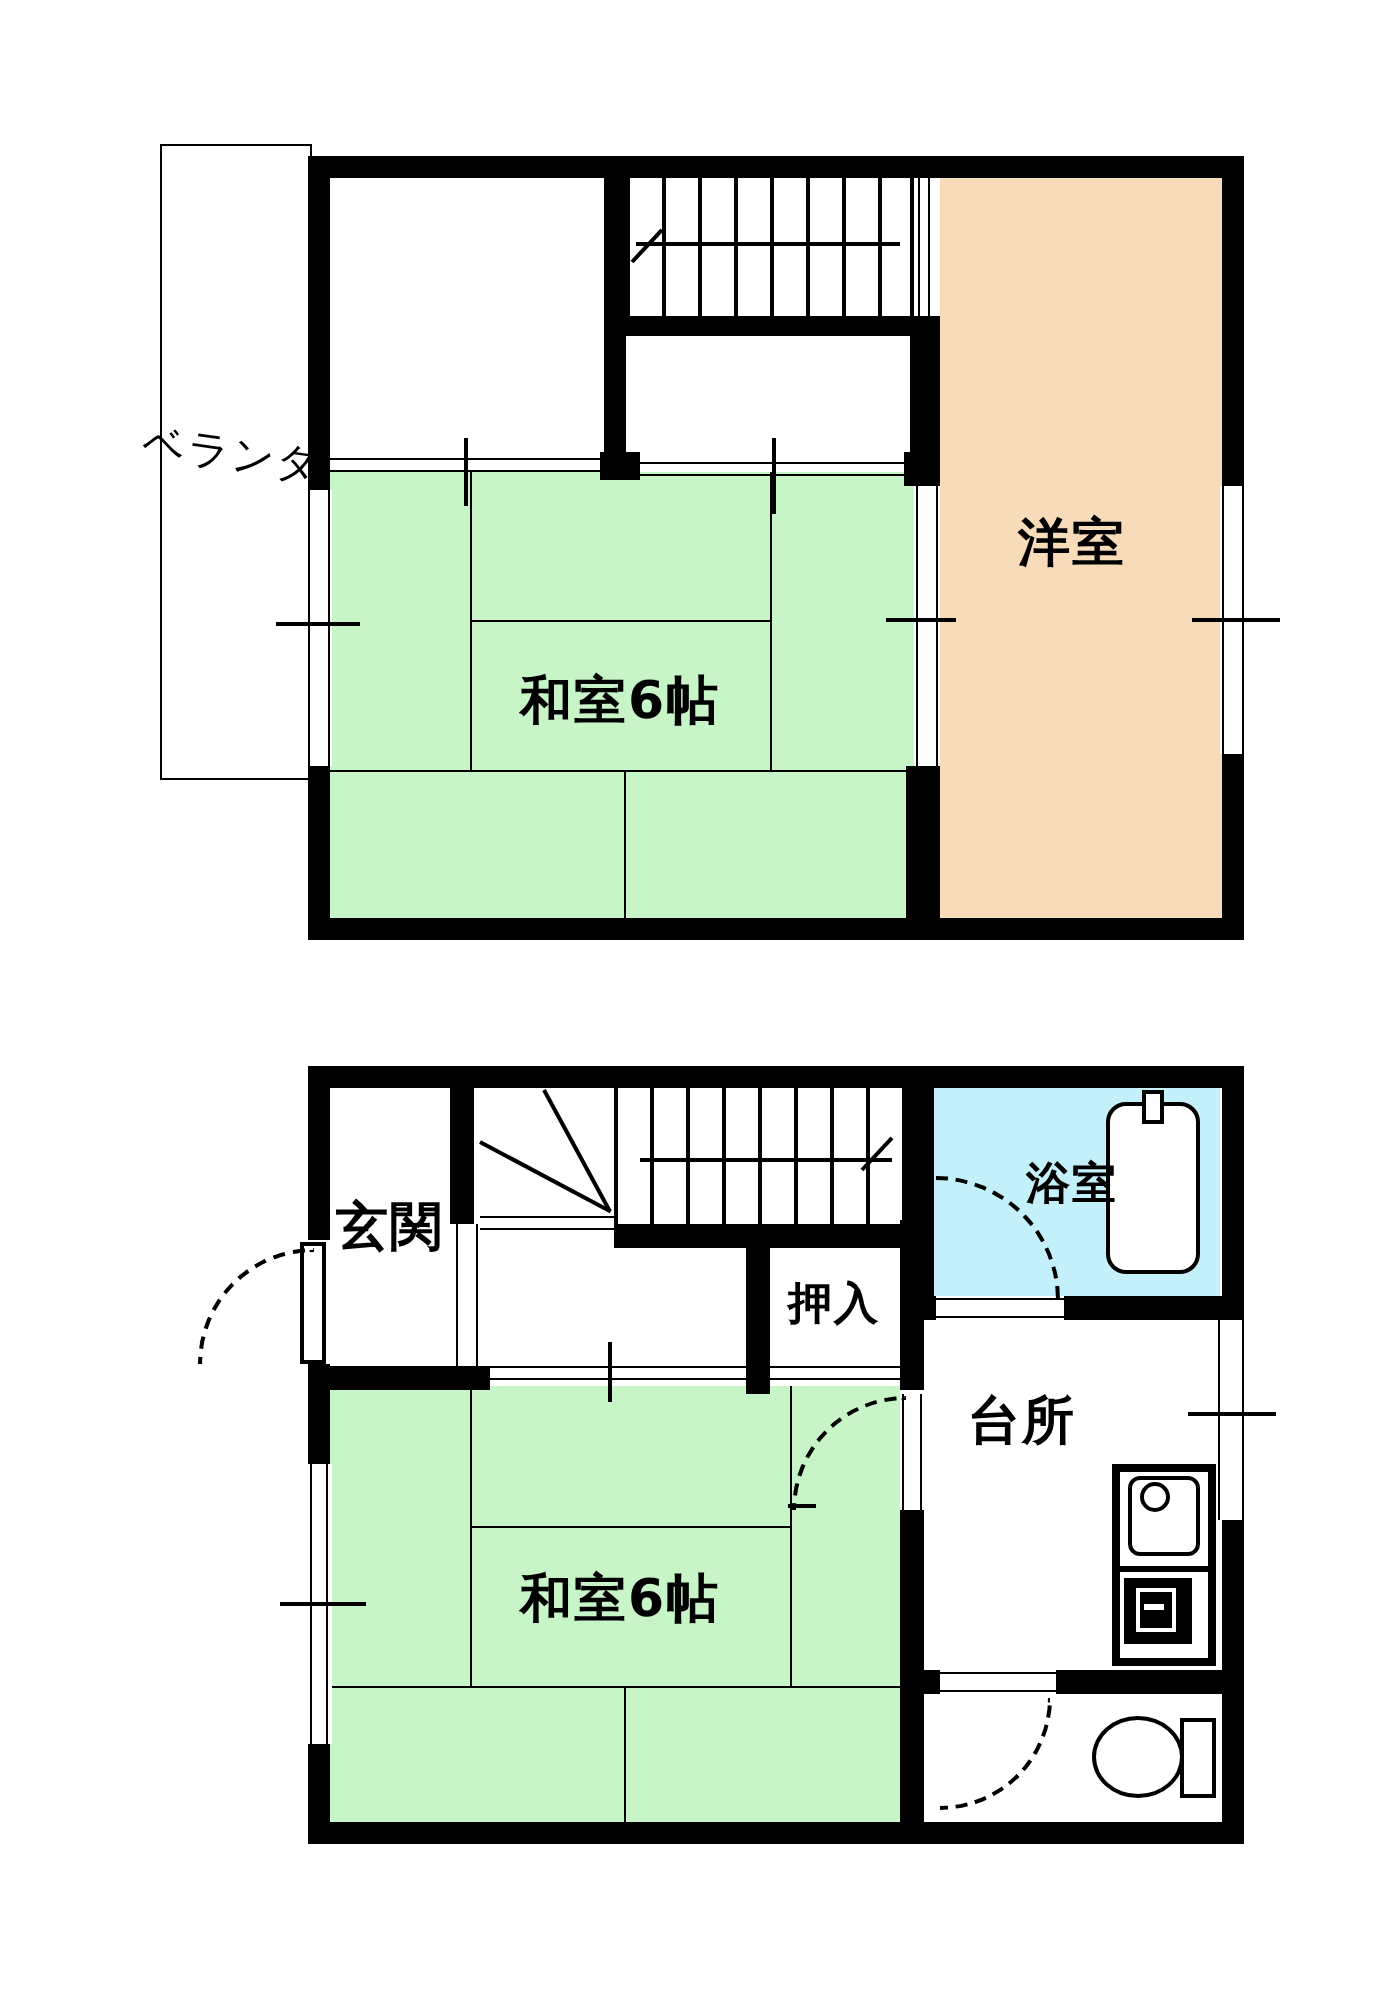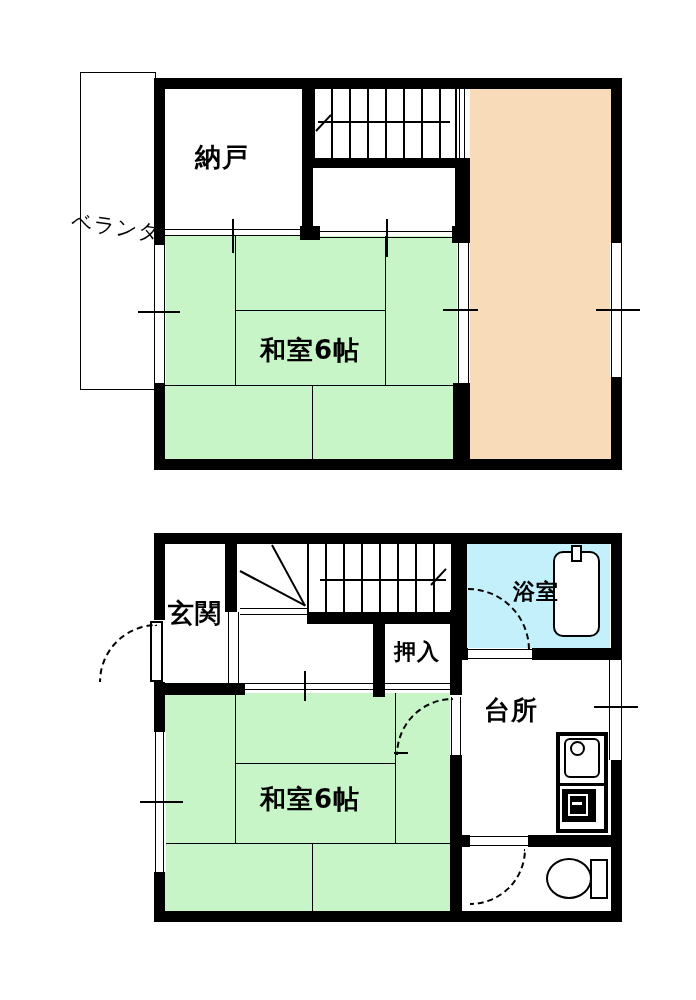--- a/index.html
+++ b/index.html
@@ -80,21 +80,21 @@
   <div class="frame" style="left:458px;top:243px;width:1px;height:142px;"></div>
   <div class="frame" style="left:468px;top:243px;width:1px;height:142px;"></div>
   <div class="ln" style="left:443px;top:309px;width:35px;height:2px;"></div>
   <div class="wall" style="left:453px;top:383px;width:17px;height:76px;"></div>
 
   <div class="wh" style="left:610px;top:243px;width:13px;height:134px;"></div>
   <div class="frame" style="left:611px;top:243px;width:1px;height:134px;"></div>
   <div class="frame" style="left:621px;top:243px;width:1px;height:134px;"></div>
   <div class="ln" style="left:596px;top:309px;width:44px;height:2px;"></div>
 
-  <div class="room-label f26" style="left:172px;top:141px;width:100px;height:32px;">納戸</div>
+  <div class="room-label f26" style="left:486px;top:255px;width:100px;height:32px;">洋室</div>
   <div class="room-label f26" style="left:235px;top:334px;width:150px;height:32px;">和室6帖</div>
 
   <div class="room" style="left:467px;top:544px;width:143px;height:104px;background:#c3f0fa;"></div>
   <div class="room" style="left:165px;top:693px;width:285px;height:218px;background:#c8f5c8;"></div>
 
   <div class="wall" style="left:154px;top:533px;width:468px;height:11px;"></div>
   <div class="wall" style="left:154px;top:911px;width:468px;height:11px;"></div>
   <div class="wall" style="left:154px;top:533px;width:11px;height:389px;"></div>
   <div class="wall" style="left:611px;top:533px;width:11px;height:389px;"></div>
 

